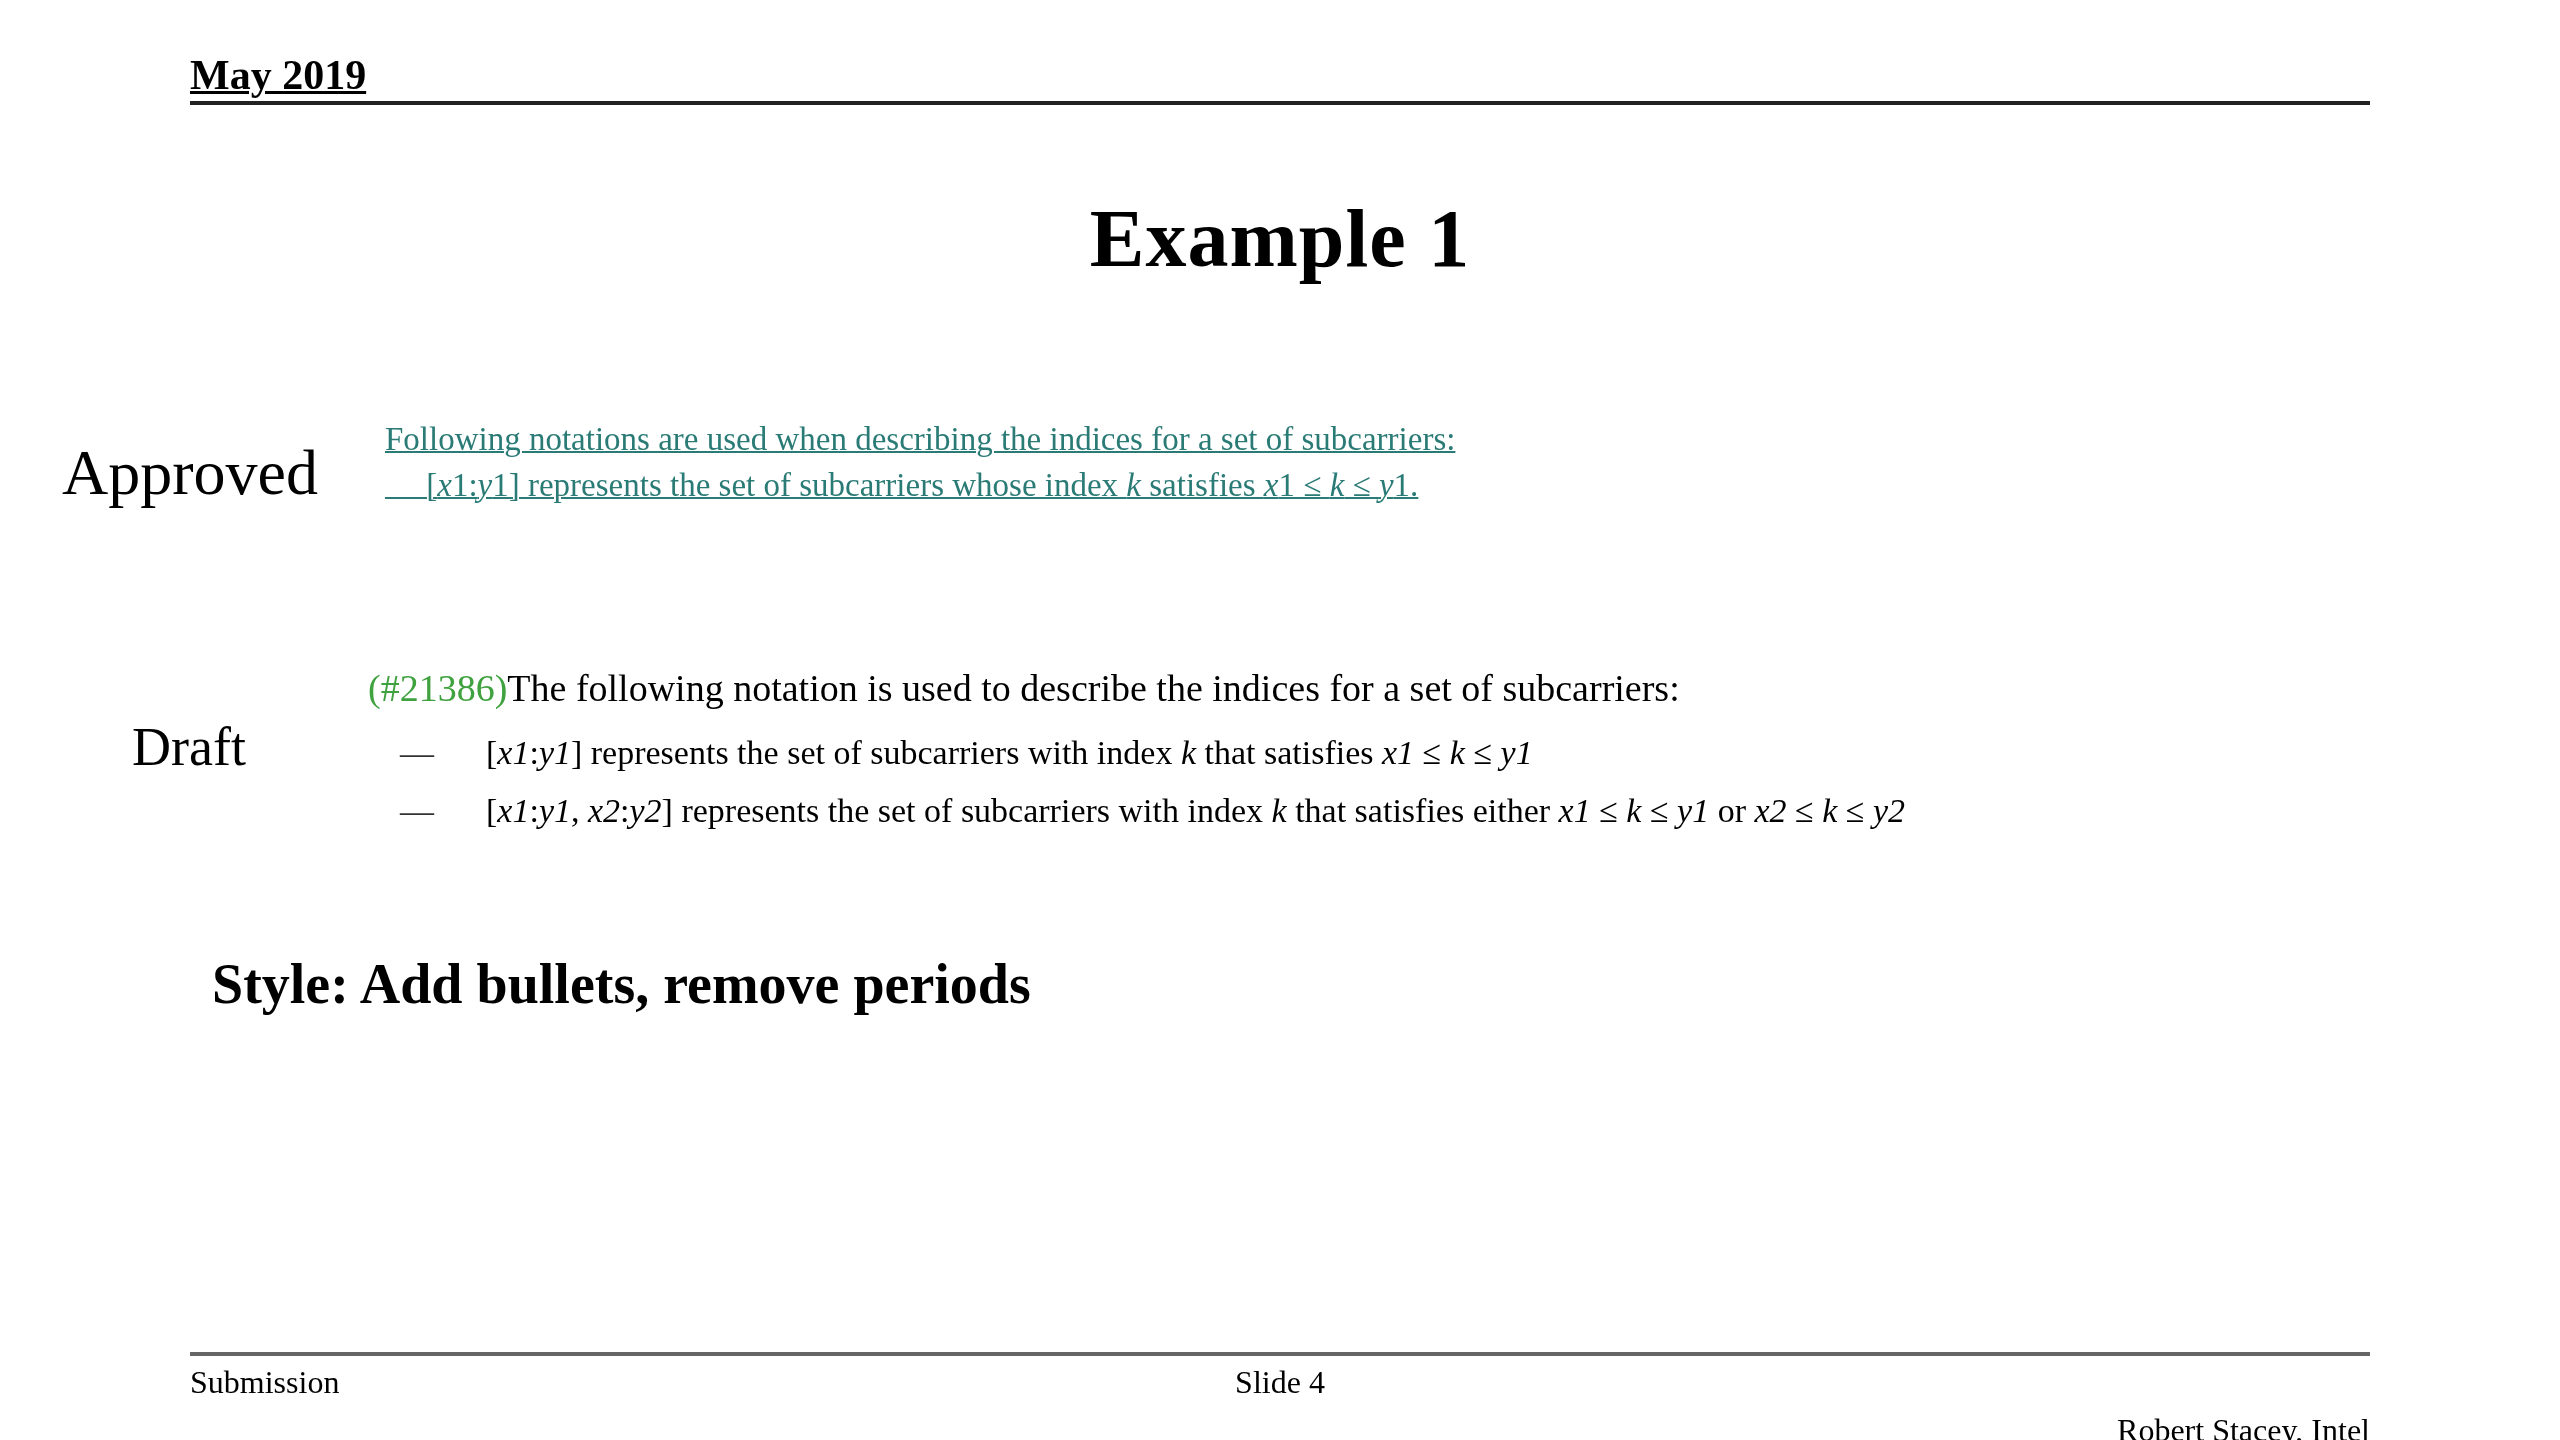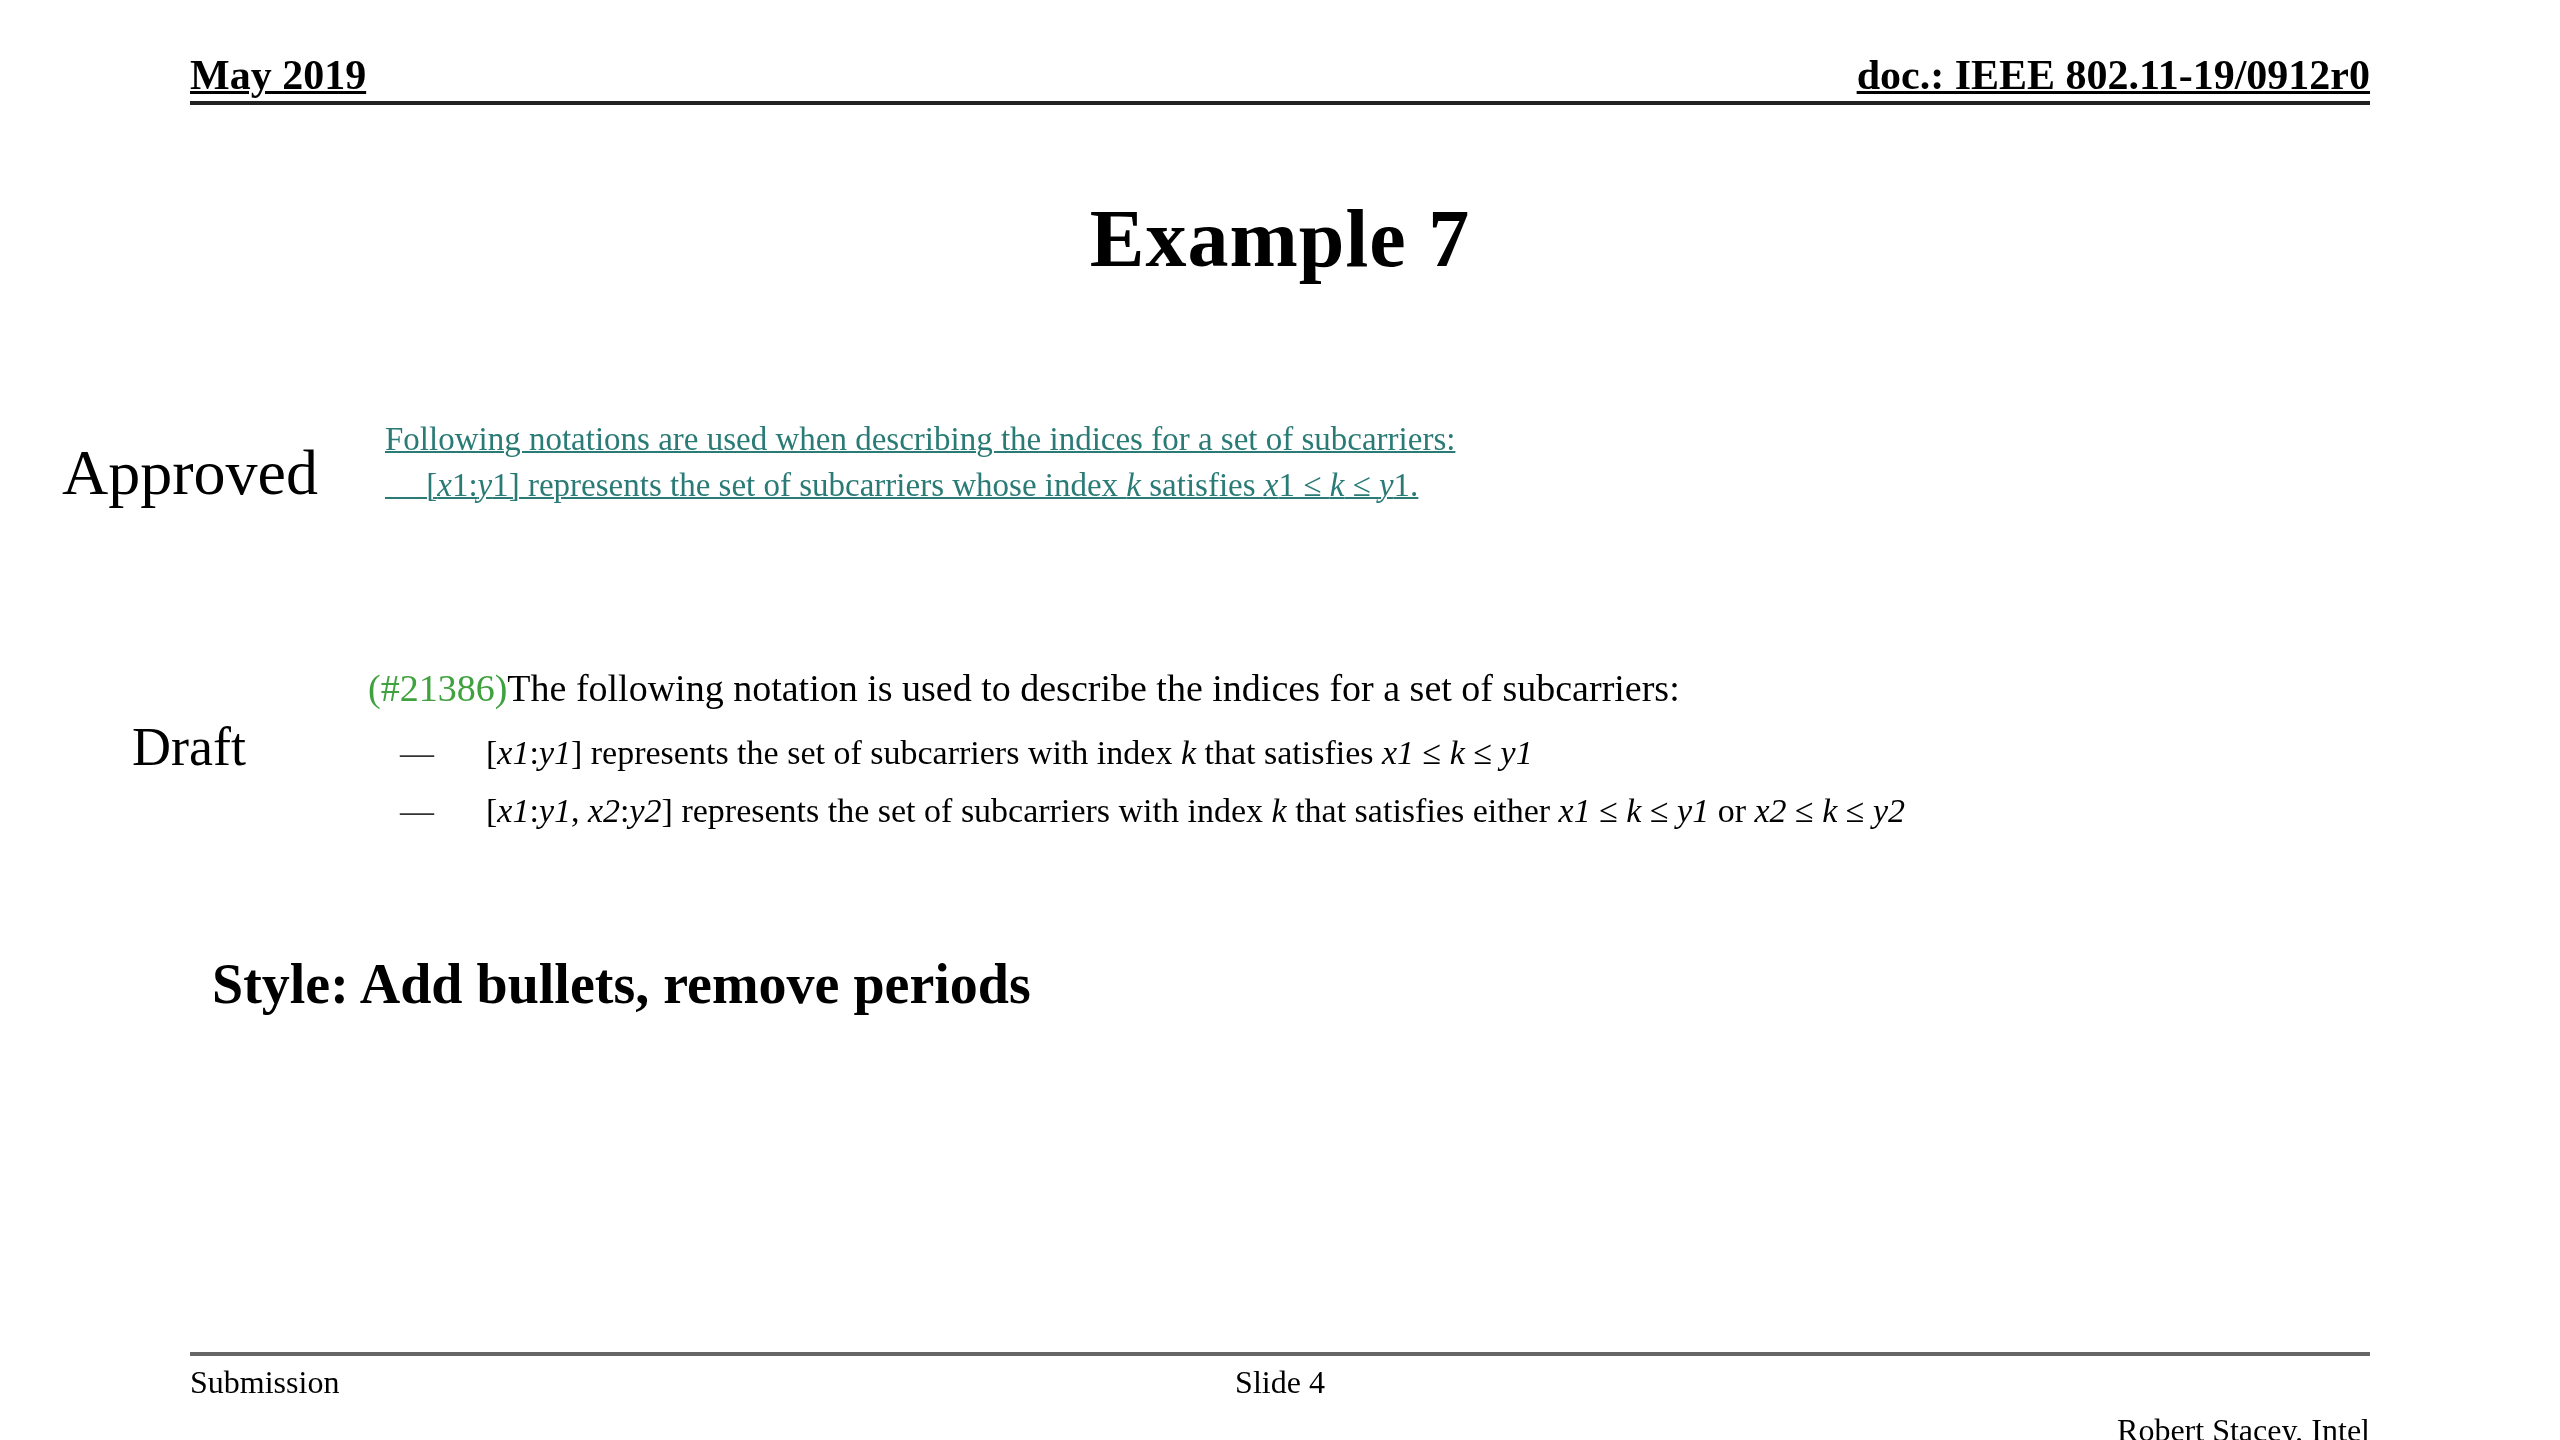--- a/index.html
+++ b/index.html
@@ -137,24 +137,23 @@
   }
   i { font-style: italic; }
 </style>
 </head>
 <body>
 
 <div class="slide">
 
   <div class="header">
     <span>May 2019</span>
-    <span>doc.: IEEE 802.11-19/0912r0</span>
   </div>
 
-  <h1 class="title">Example 7</h1>
+  <h1 class="title">Example 1</h1>
 
   <div class="approved-label">Approved</div>
 
   <div class="approved-block">
     <div class="a-line">Following notations are used when describing the indices for a set of subcarriers:</div>
     <div class="a-line">&nbsp;&nbsp;&nbsp;&nbsp;&nbsp;[<i>x</i>1:<i>y</i>1] represents the set of subcarriers whose index <i>k</i> satisfies <i>x</i>1 ≤ <i>k</i> ≤ <i>y</i>1.</div>
   </div>
 
   <div class="draft-intro">
     <span class="ref">(#21386)</span><span>The following notation is used to describe the indices for a set of subcarriers:</span>

